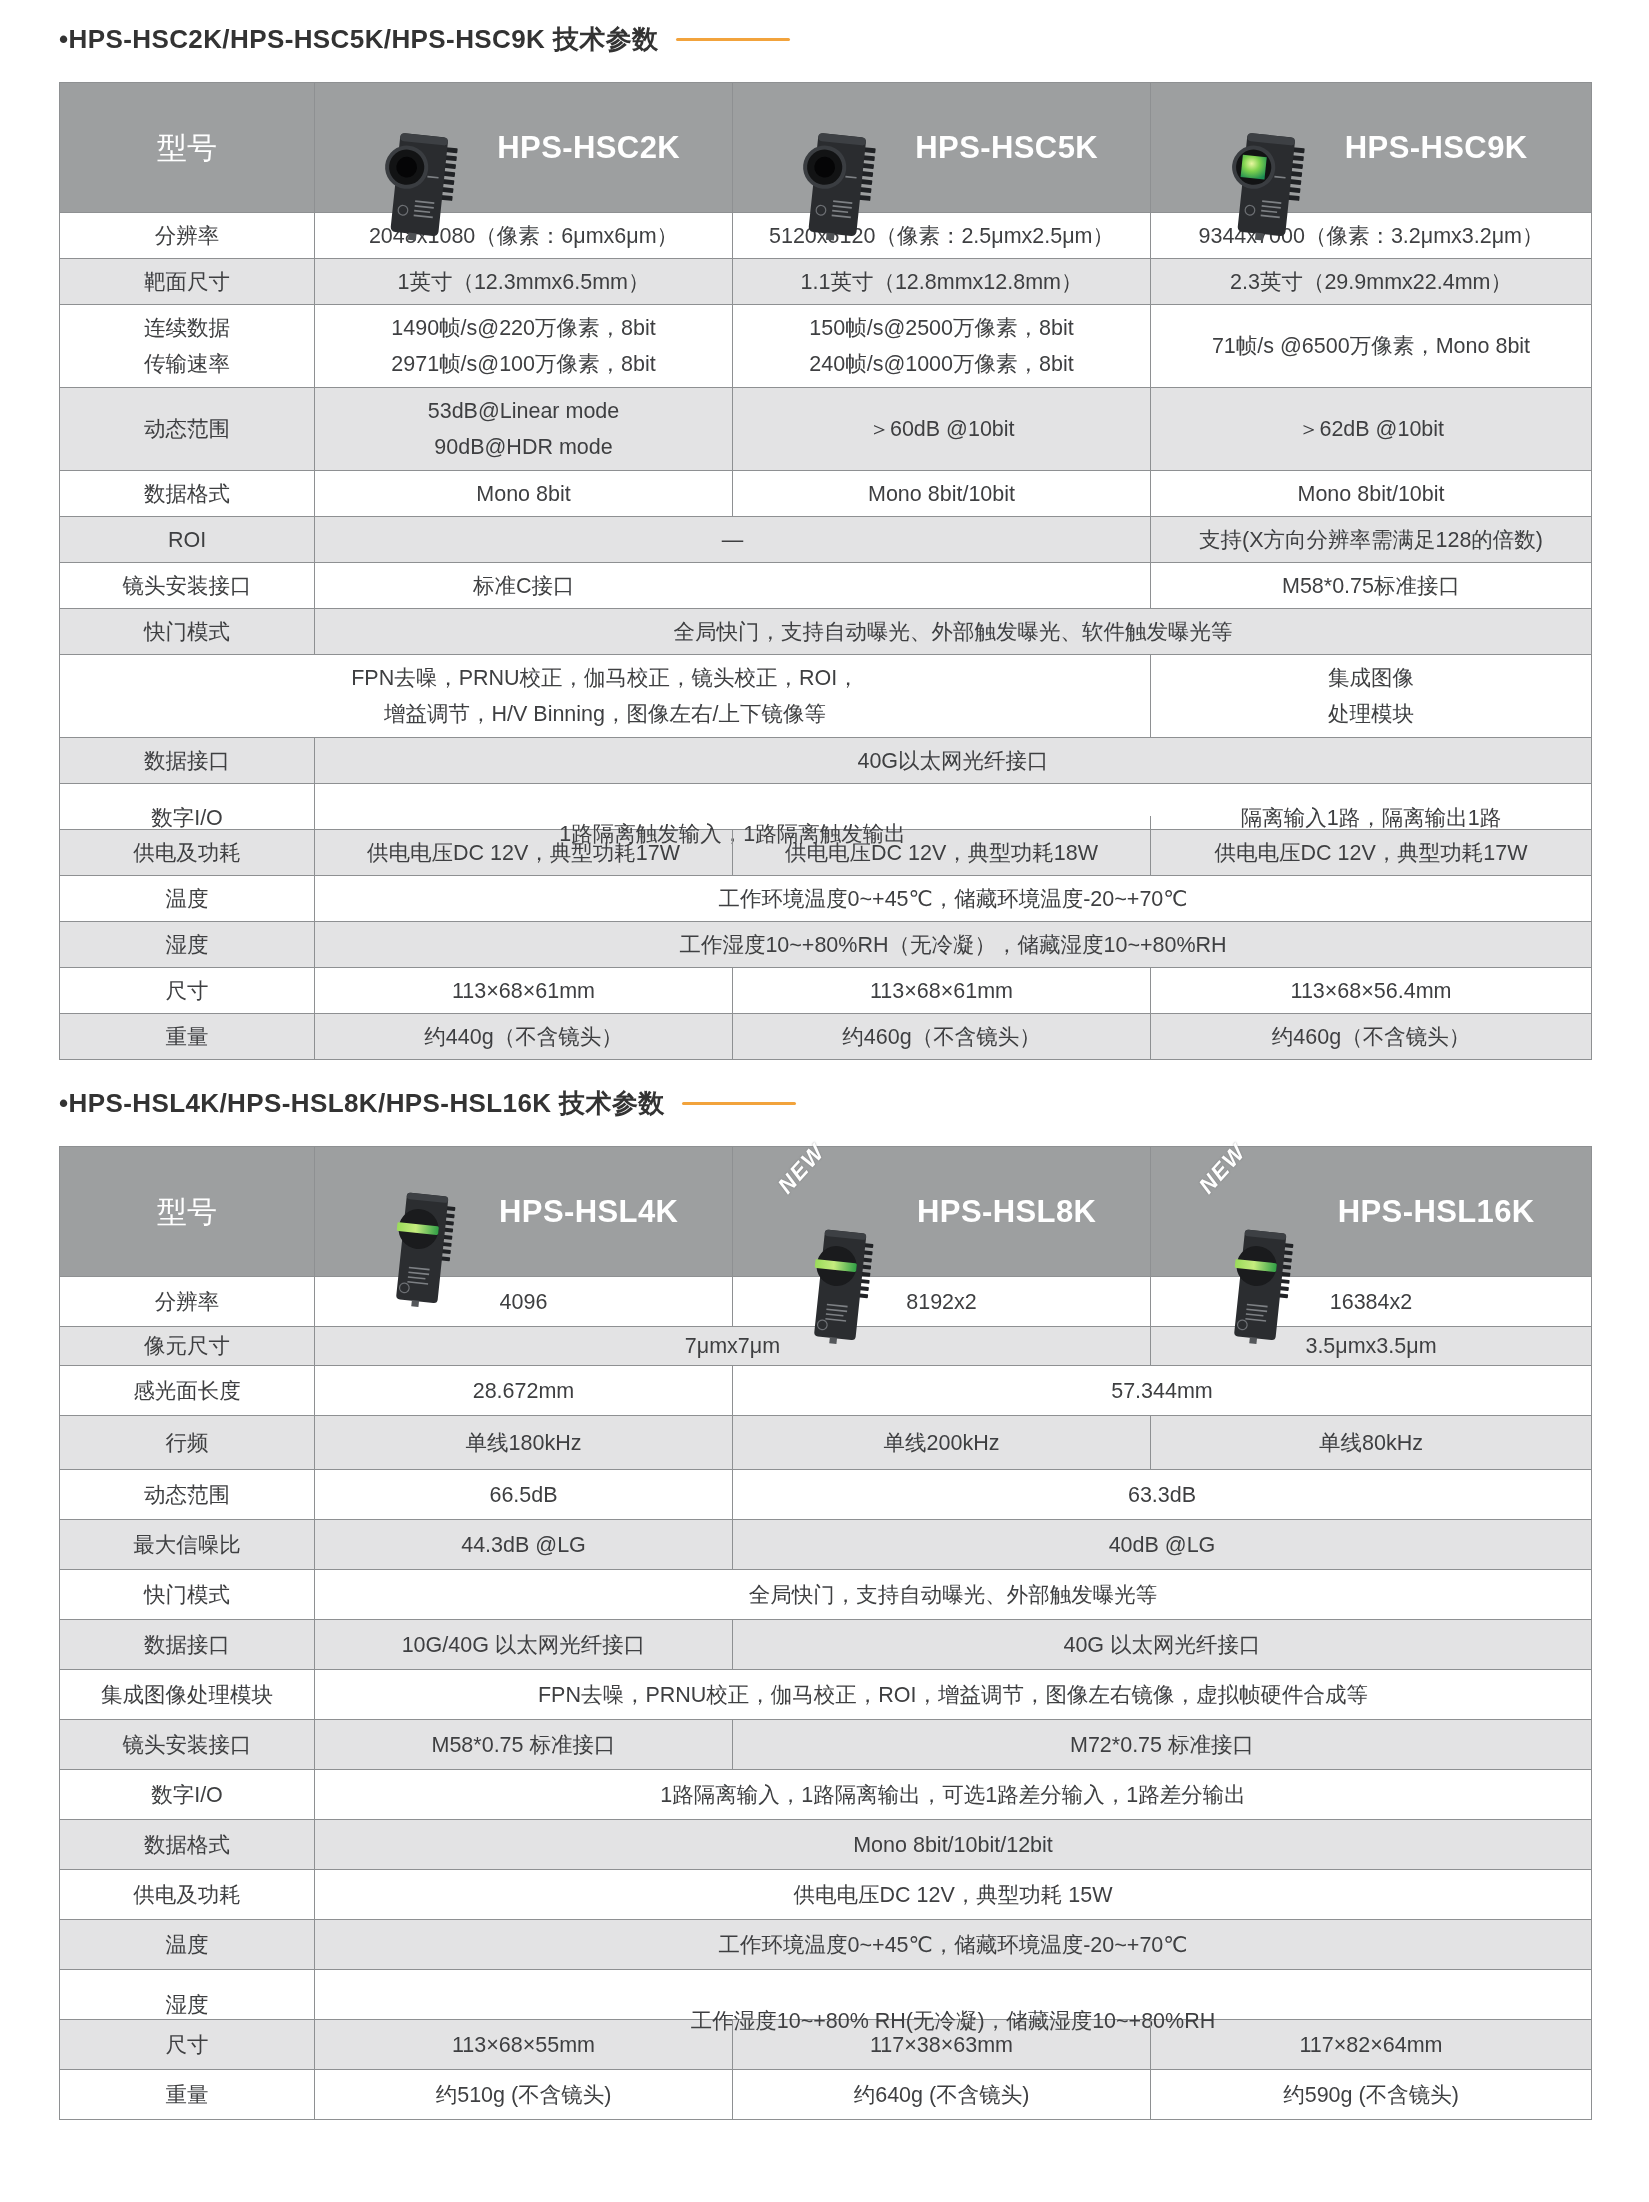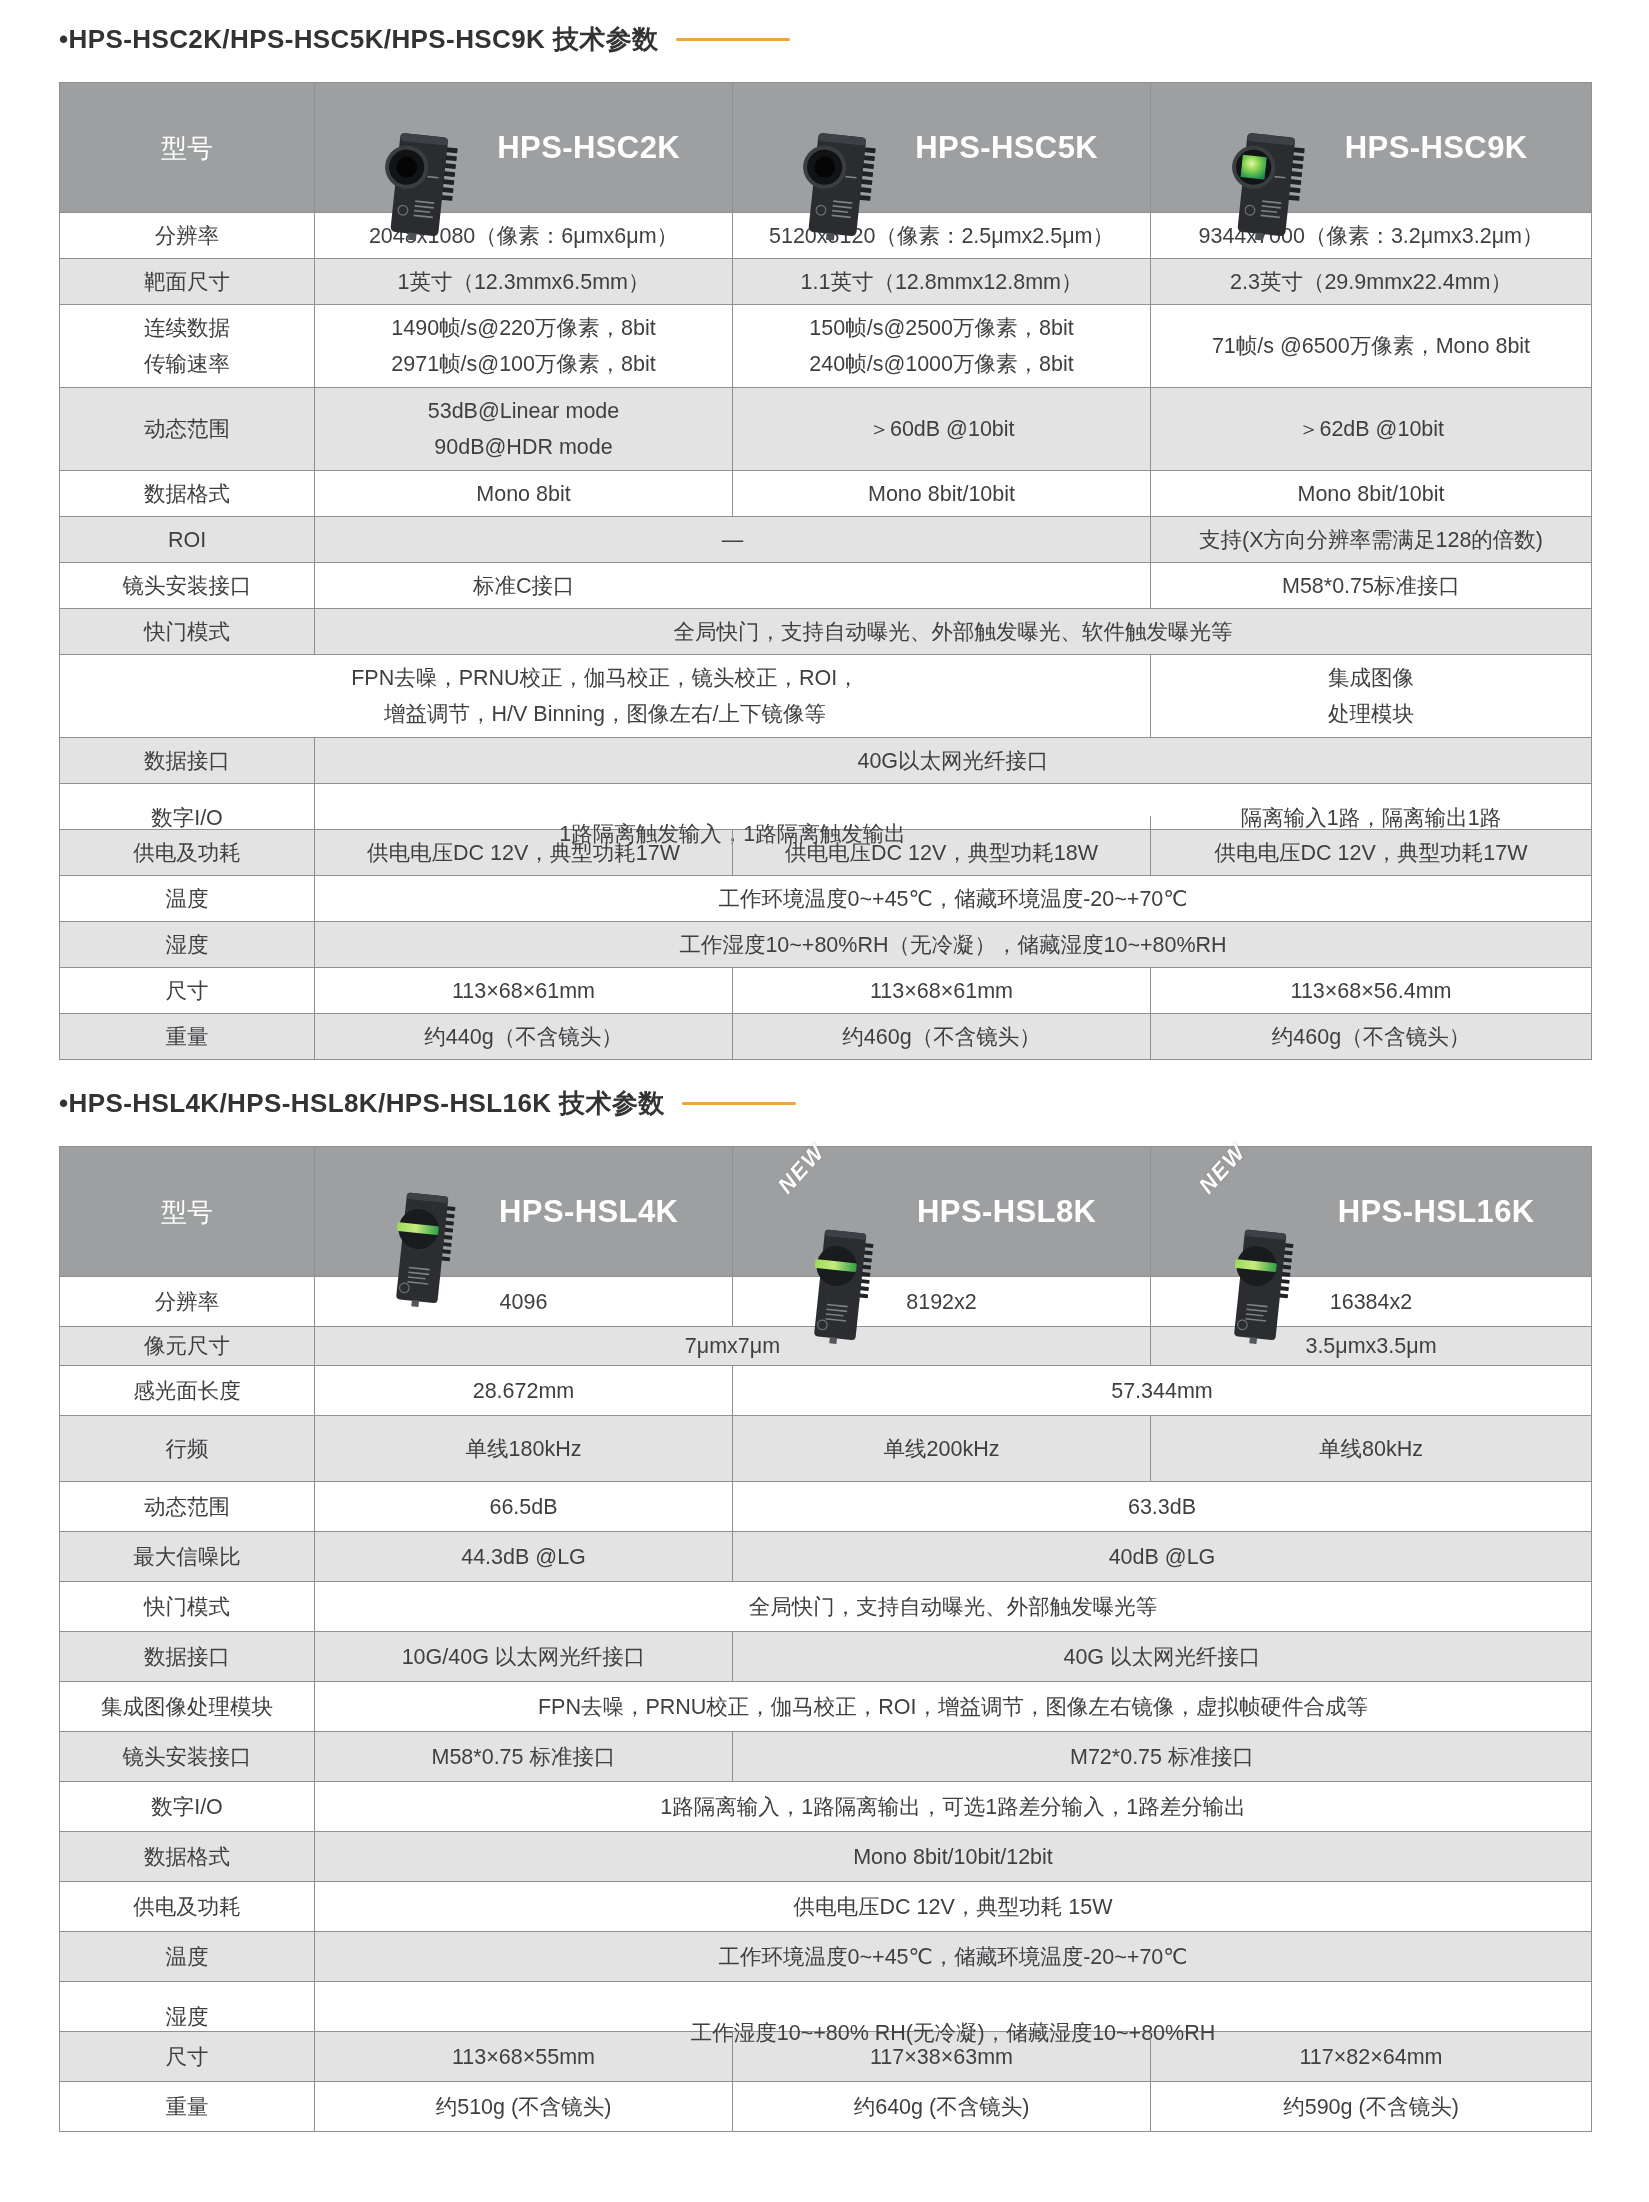--- a/index.html
+++ b/index.html
@@ -24,21 +24,21 @@
   .cell{
     display:flex;align-items:center;justify-content:center;text-align:center;
     border-right:1.7px solid var(--border);padding:0 10.3px;font-size:21.5px;line-height:1.7;
   }
   .row .cell:last-child{border-right:none;}
   .rows .row:nth-child(even){background:var(--row-alt);}
   .cell span{white-space:pre-line;}
   .cell.half{justify-content:flex-start;padding:0;}
   .cell.half > span{width:50%;text-align:center;}
   .hcell{color:var(--header-text);}
-  .label-hcell span{font-size:26px;font-weight:500;}
+  .label-hcell span{font-size:30px;font-weight:500;}
   .product-hcell{gap:22.4px;}
   .product-name{font-size:31px;font-weight:600;letter-spacing:0.4px;}
   .product-visual{position:relative;display:inline-block;width:108px;height:120px;}
   .new-badge{
     position:absolute;left:-13.8px;top:-1.7px;transform:rotate(-48deg);
     color:#ffffff;font-weight:bold;font-style:italic;font-size:22.4px;letter-spacing:1.7px;
     text-shadow:0 0 1.7px rgba(90,90,90,.6);z-index:2;
   }
   .defs-holder{position:absolute;width:0;height:0;overflow:hidden;}
 </style>
@@ -440,21 +440,21 @@
             <div class="cell label-cell">
               <span>感光面长度</span>
             </div>
             <div class="cell value-cell">
               <span>28.672mm</span>
             </div>
             <div class="cell value-cell" style="grid-column: span 2;">
               <span>57.344mm</span>
             </div>
           </div>
-          <div class="row" style="height: 66px;">
+          <div class="row" style="height: 54px;">
             <div class="cell label-cell">
               <span>行频</span>
             </div>
             <div class="cell value-cell">
               <span>单线180kHz</span>
             </div>
             <div class="cell value-cell">
               <span>单线200kHz</span>
             </div>
             <div class="cell value-cell">

